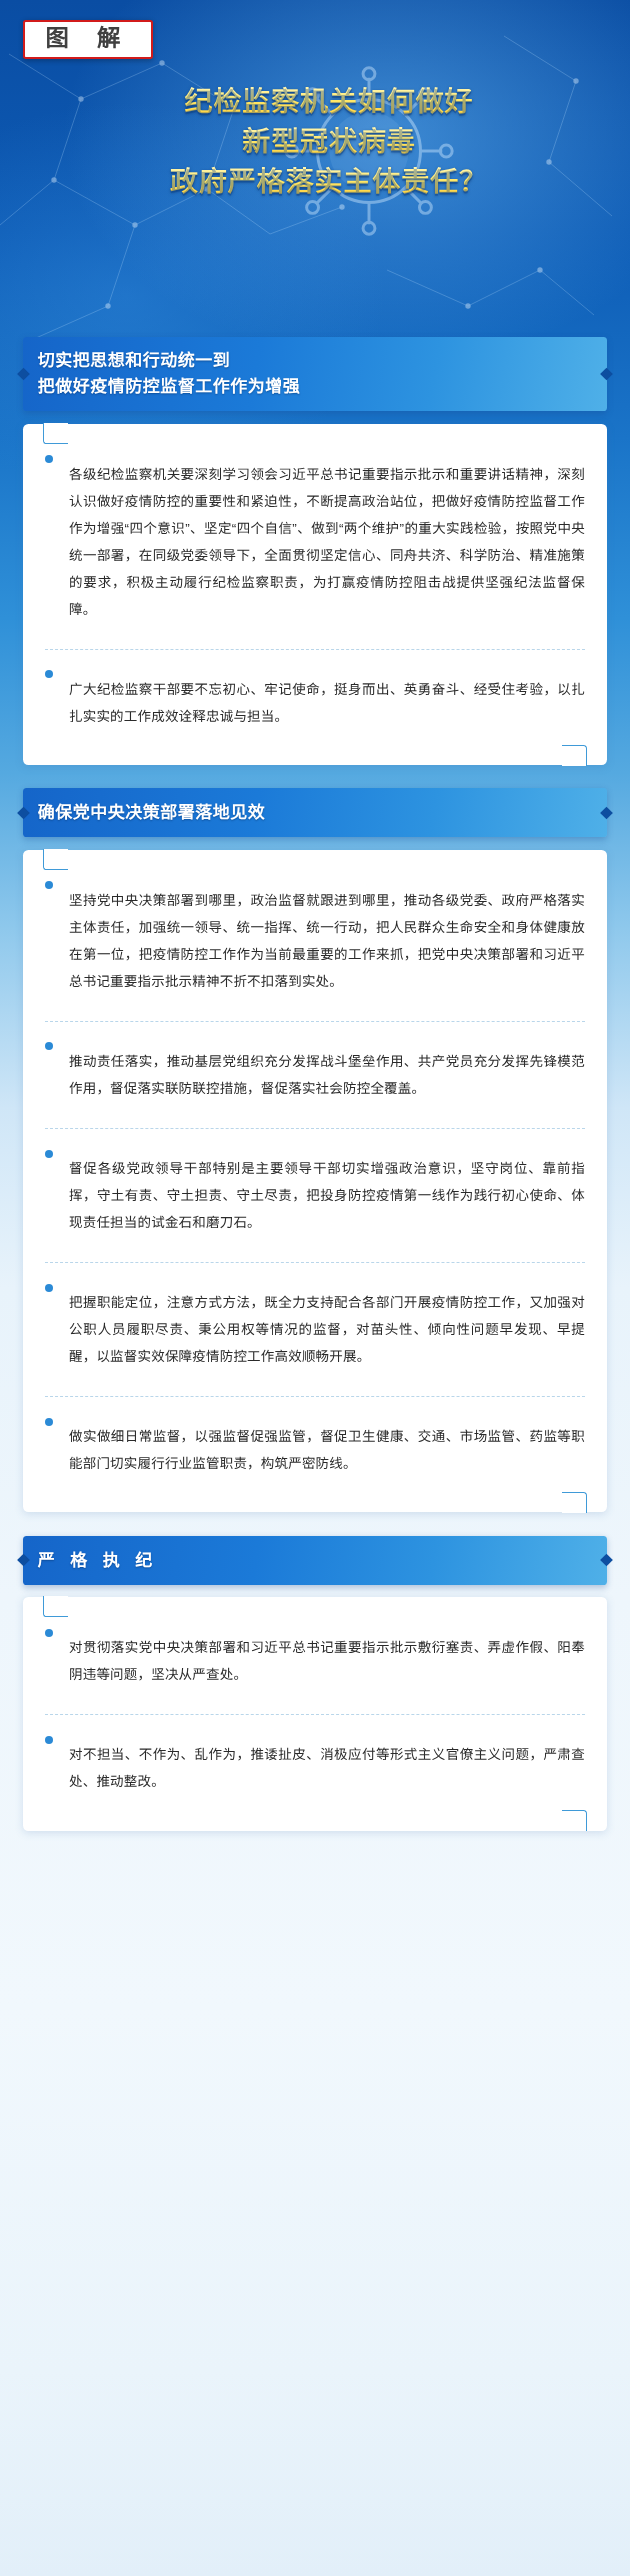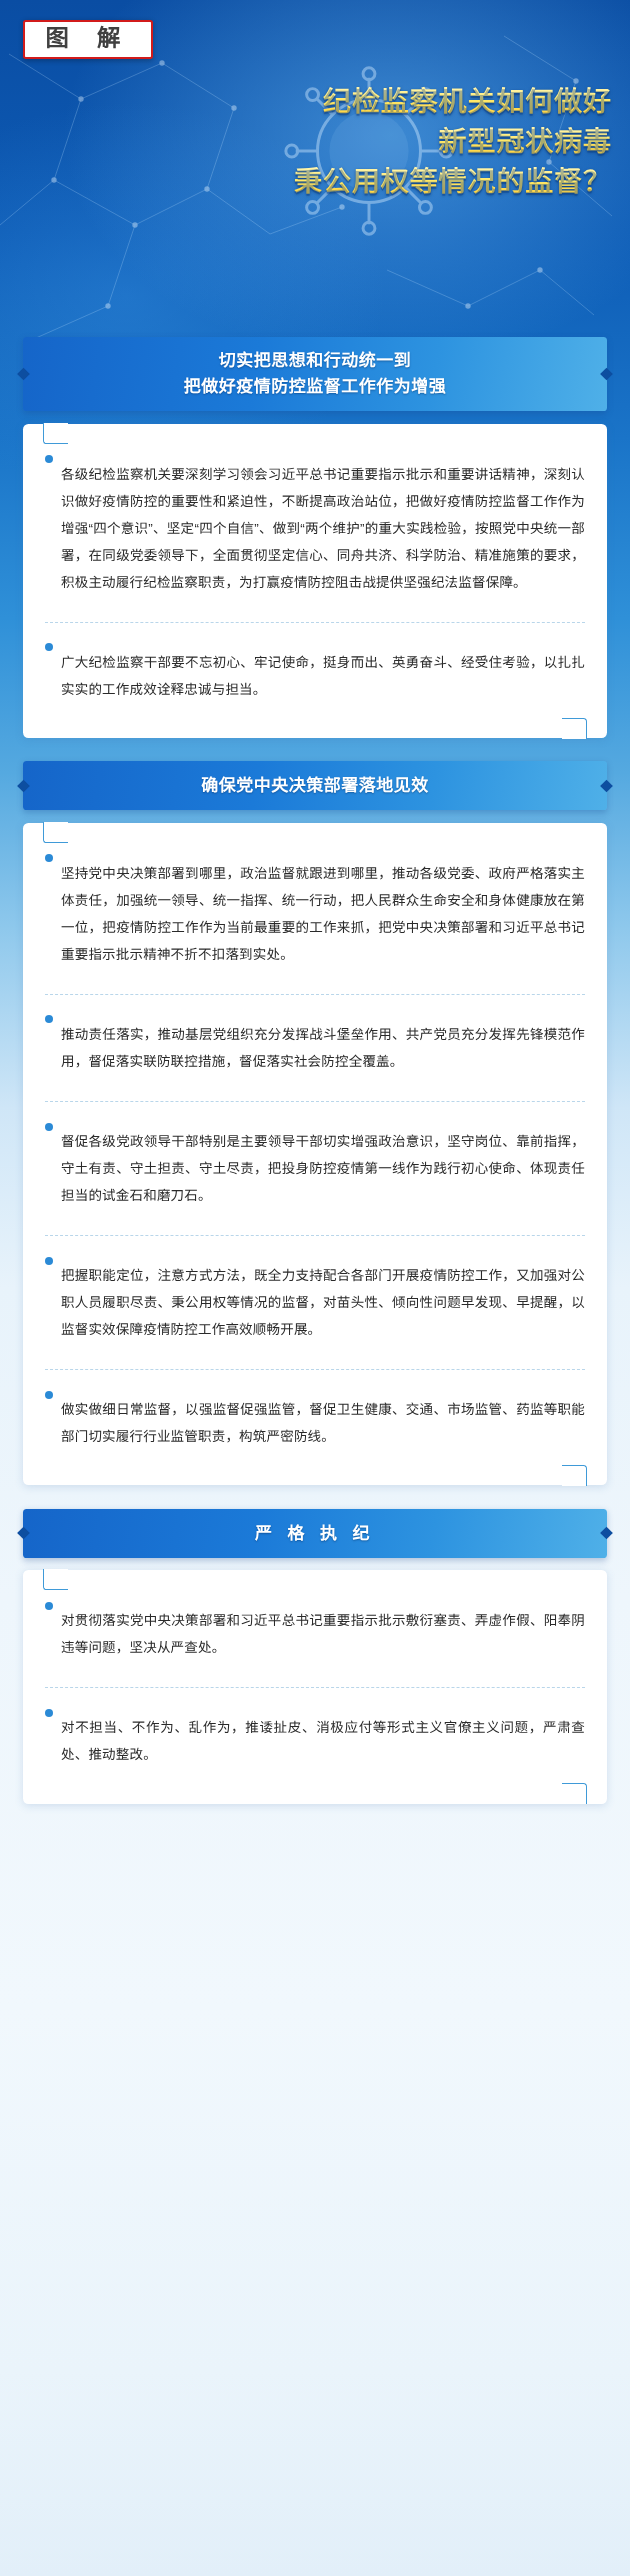--- a/index.html
+++ b/index.html
@@ -52,21 +52,21 @@
   .header-badge span {
     color: #404040;
     font-size: 23.4px;
     font-weight: bold;
     letter-spacing: 10.8px;
     line-height: 1;
   }
   .hero-titles {
     position: relative;
     margin-top: 23.4px;
-    text-align: right;
+    text-align: center;
     padding: 0 18px;
     margin-left: 28px;
   }
   .hero-line {
     font-size: 28px;
     font-weight: bold;
     line-height: 1.42;
     letter-spacing: 0.9px;
     color: #fff44f;
     background: linear-gradient(180deg,#fffbcc 0%,#ffe96b 45%,#ffc92b 100%);
@@ -85,21 +85,20 @@
   }
   .section { margin-bottom: 23.4px; }
 
   .section-banner {
     position: relative;
     margin: 0 auto 0;
     width: 100%;
     background: linear-gradient(100deg,#1565c9 0%,#1b7ad8 40%,#2d93e0 70%,#4fb0e8 100%);
     border-radius: 3.6px;
     padding: 11.7px 14.4px;
-    text-align: center;
     box-shadow: 0 2.7px 6.3px rgba(20,70,140,.28);
   }
   .section-banner .btxt {
     display: block;
     color: #ffffff;
     font-size: 17px;
     font-weight: bold;
     line-height: 1.5;
     letter-spacing: 0.5px;
     text-shadow: 0 0.9px 1.8px rgba(0,40,90,.45);
@@ -139,21 +138,21 @@
     right: 20px; bottom: -0.9px;
     width: 23.4px; height: 20px;
     background: #ffffff;
     border-right: 1.8px solid #3f9ad8;
     border-top: 1.8px solid #3f9ad8;
     border-top-right-radius: 3.6px;
   }
   .para {
     position: relative;
     display: flex;
-    gap: 8px;
+    gap: 16px;
     padding: 0 0 12.6px 0;
     margin-bottom: 12.6px;
     border-bottom: 0.9px dashed #b9d6ea;
   }
   .para:last-child {
     border-bottom: none;
     margin-bottom: 0;
     padding-bottom: 0;
   }
   .bullet {
@@ -232,21 +231,21 @@
 
   
   <div class="header-badge">
     <span>图  解</span>
   </div>
 
   
   <div class="hero-titles">
     <div class="hero-line">纪检监察机关如何做好</div>
     <div class="hero-line">新型冠状病毒</div>
-    <div class="hero-line">秉公用权等情况的监督？</div>
+    <div class="hero-line">政府严格落实主体责任？</div>
   </div>
 
   <div class="hero-spacer"></div>
 
   <div class="content">
 
     <div class="section">
       <div class="section-banner">
         <span class="banner-corner-l"></span>
         <span class="banner-corner-r"></span>

